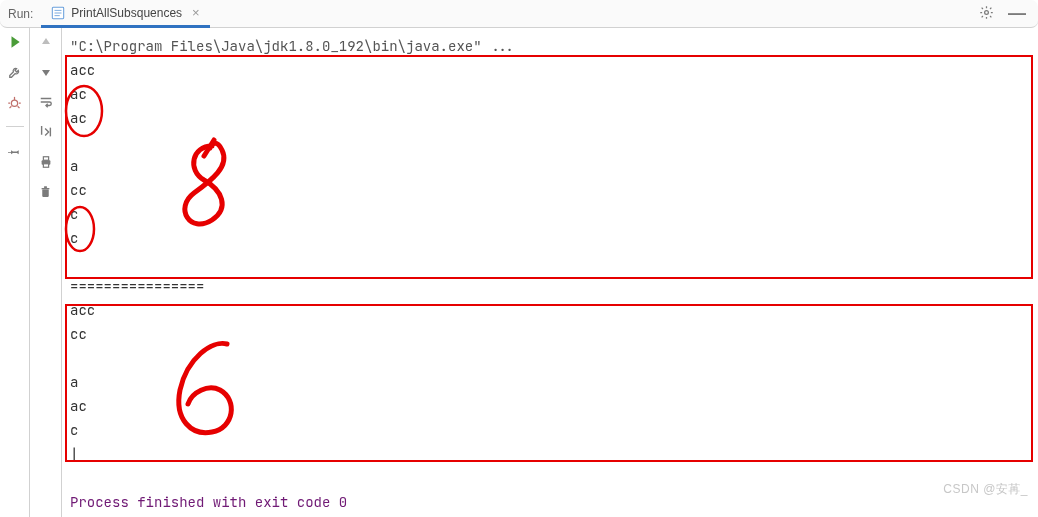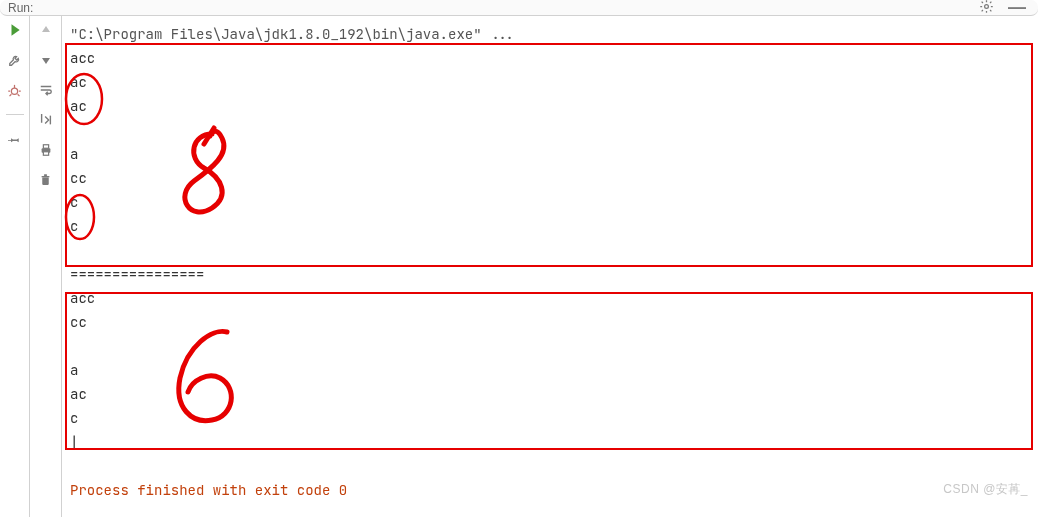--- a/index.html
+++ b/index.html
@@ -8,21 +8,21 @@
       font-family: "Segoe UI", Arial, sans-serif;
       font-size: 13px;
       background: #fff;
       color: #333;
       display: flex;
       flex-direction: column;
     }
     .titlebar {
       display: flex;
       align-items: center;
-      height: 16px;
+      height: 28px;
       border-bottom: 1px solid #d1d1d1;
       padding: 0 6px 0 4px;
       background: #fafafa;
       border-radius: 7px;
     }
     .run-label { color: #666; font-size: 12px; padding: 0 8px 0 4px; }
     .tab {
       display: flex;
       align-items: center;
       gap: 6px;
@@ -64,33 +64,43 @@
     .console-wrap { flex:1; position:relative; min-width:0; }
     .console {
       font-family: "JetBrains Mono","Consolas","Menlo",monospace;
       font-size: 14px;
       line-height: 24px;
       padding: 6px 8px 0 8px;
       white-space: pre;
       color:#333;
     }
     .console .hdr { color:#555; }
-    .console .msg { color:#c2410c; }
+    .console .msg { color:#701a75; }
     .watermark {
       position:absolute; right:10px; bottom:19px;
       font-size:12px; color:#c7c7c7; letter-spacing:.5px;
       font-family: sans-serif;
     }
     .ann-svg { position:absolute; left:0; top:0; pointer-events:none; }
   </style>
 </head>
 <body>
 
 <div class="titlebar">
   <span class="run-label">Run:</span>
+  <div class="tab">
+    <svg class="tab-file-icon" viewBox="0 0 16 16">
+      <rect x="1.5" y="1.5" width="13" height="13" rx="1" fill="#fff" stroke="#6aa0dc" stroke-width="1.2"></rect>
+      <line x1="4" y1="5" x2="12" y2="5" stroke="#6aa0dc" stroke-width="1"></line>
+      <line x1="4" y1="8" x2="12" y2="8" stroke="#6aa0dc" stroke-width="1"></line>
+      <line x1="4" y1="11" x2="10" y2="11" stroke="#6aa0dc" stroke-width="1"></line>
+    </svg>
+    <span>PrintAllSubsquences</span>
+    <span class="tab-close">×</span>
+  </div>
   <div class="titlebar-spacer"></div>
   <span class="gear">
     <svg width="15" height="15" viewBox="0 0 24 24" fill="none" stroke="#7b7b7b" stroke-width="2">
       <circle cx="12" cy="12" r="3"></circle>
       <path d="M12 2v3M12 19v3M4.2 4.2l2.1 2.1M17.7 17.7l2.1 2.1M2 12h3M19 12h3M4.2 19.8l2.1-2.1M17.7 6.3l2.1-2.1"></path>
     </svg>
   </span>
   <span class="min">—</span>
 </div>
 

